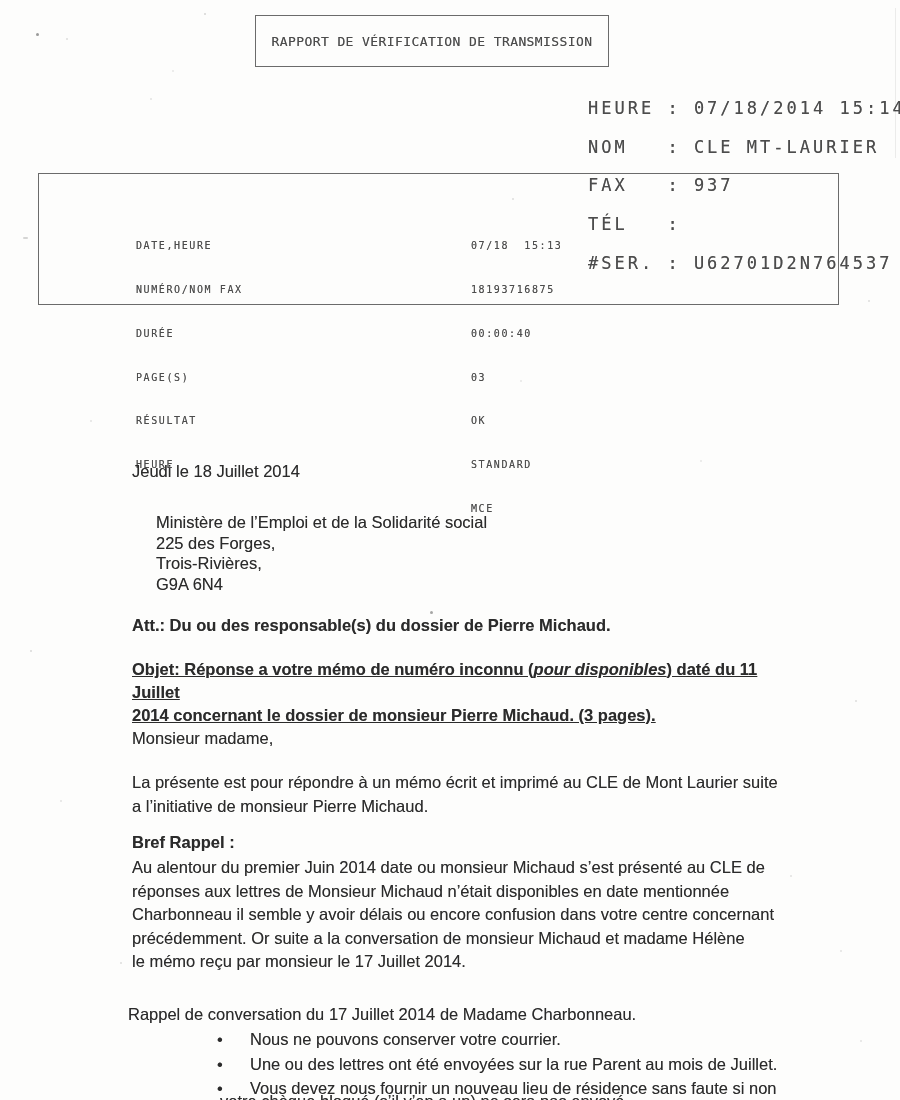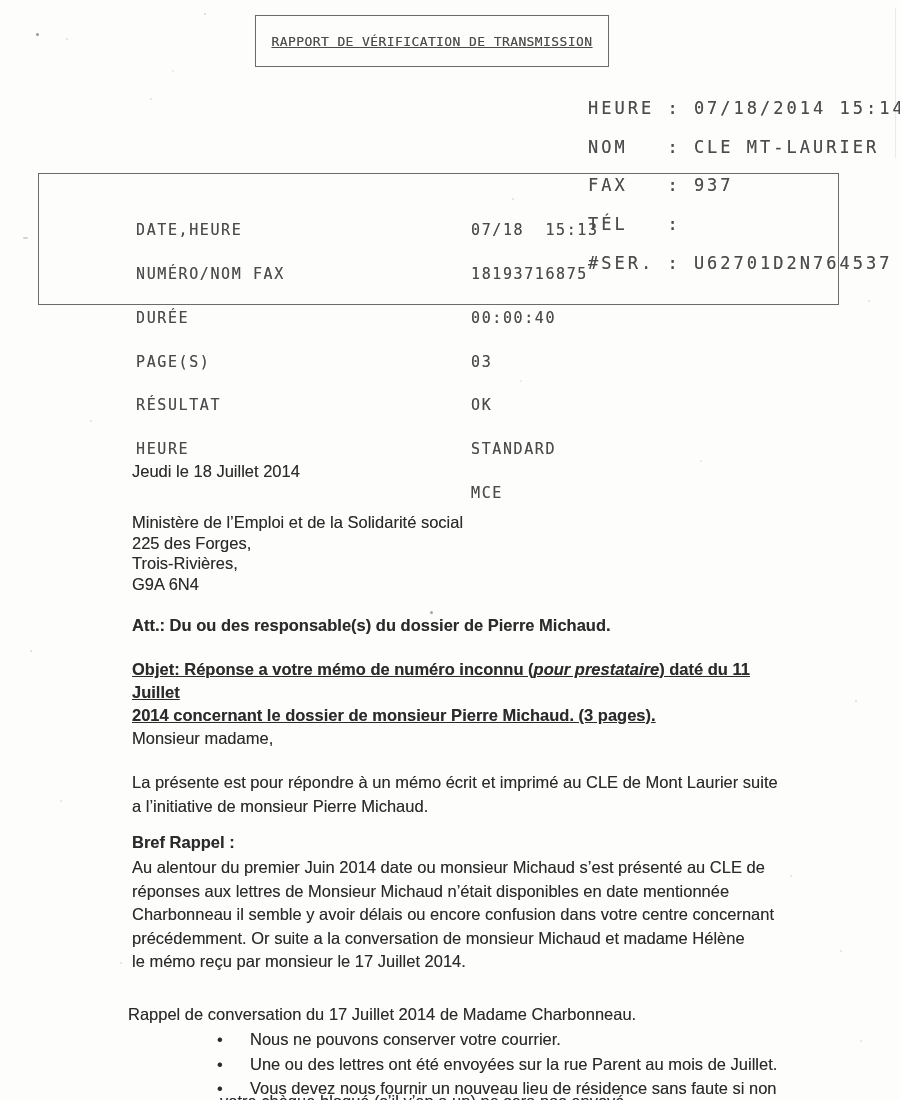--- a/index.html
+++ b/index.html
@@ -19,42 +19,42 @@
     font-family:"DejaVu Sans Mono", monospace;
     color:#4c4c4c;
     white-space:pre;
     text-shadow:0 0 0.5px rgba(60,60,60,.55);
   }
   .title-box {
     position:absolute; left:255px; top:15px;
     width:352px; height:50px;
     border:1.5px solid #6b6b6b;
     display:flex; align-items:center; justify-content:center;
-    font-size:13px; letter-spacing:0.4px;text-decoration:underline;
+    font-size:13px; letter-spacing:0.4px;
   }
   .fax-header {
     position:absolute; left:588px; top:76px;
     font-size:17px; line-height:12.9px; letter-spacing:3px;
   }
   .log-box {
     position:absolute; left:38px; top:173px;
     width:799px; height:130px;
     border:1.5px solid #6b6b6b;
   }
-  .log-col { position:absolute; top:20px; font-size:15px; line-height:14.6px; letter-spacing:1.6px; }
+  .log-col { position:absolute; top:36px; font-size:10px; line-height:14.6px; letter-spacing:1.6px; }
   .log-labels { left:97px; }
   .log-values { left:432px; }
   
   .l {
     position:absolute; left:132px; width:660px;
     font-size:16.5px; color:#2b2b2b;
     text-shadow:0 0 0.4px rgba(40,40,40,.45);
   }
   .bold { font-weight:bold; }
-  .addr { line-height:20.6px; }
+  .addr { line-height:20.6px;margin-left:24px; }
   .para { line-height:23.5px; }
   .subject { font-weight:bold; line-height:23px; }
   .subject .uline { text-decoration:underline; }
   .subject .it { font-style:italic; }
   .bullet-row { left:217px; }
   .bullet-dot { display:inline-block; width:33px; }
   
   .speck { position:absolute; background:#222; border-radius:50%; }
   .vline { position:absolute; width:1px; background:rgba(0,0,0,.07); }
 </style>
@@ -100,21 +100,21 @@
   <div class="l addr" style="top:512px;">
     <div>Ministère de l’Emploi et de la Solidarité social</div>
     <div>225 des Forges,</div>
     <div>Trois-Rivières,</div>
     <div>G9A 6N4</div>
   </div>
 
   <div class="l bold" style="top:616px;">Att.: Du ou des responsable(s) du dossier de Pierre Michaud.</div>
 
   <div class="l subject" style="top:658px;">
-    <div><span class="uline">Objet: Réponse a votre mémo de numéro inconnu (</span><span class="uline it">pour prestataire</span><span class="uline">) daté du 11 Juillet</span></div>
+    <div><span class="uline">Objet: Réponse a votre mémo de numéro inconnu (</span><span class="uline it">pour disponibles</span><span class="uline">) daté du 11 Juillet</span></div>
     <div><span class="uline">2014 concernant le dossier de monsieur Pierre Michaud. (3 pages).</span></div>
   </div>
 
   <div class="l" style="top:729px;">Monsieur madame,</div>
 
   <div class="l bold" style="top:833px;">Bref Rappel :</div>
 
   <div class="l para" style="top:771px;">
     <div>La présente est pour répondre à un mémo écrit et imprimé au CLE de Mont Laurier suite</div>
     <div>a l’initiative de monsieur Pierre Michaud.</div>

